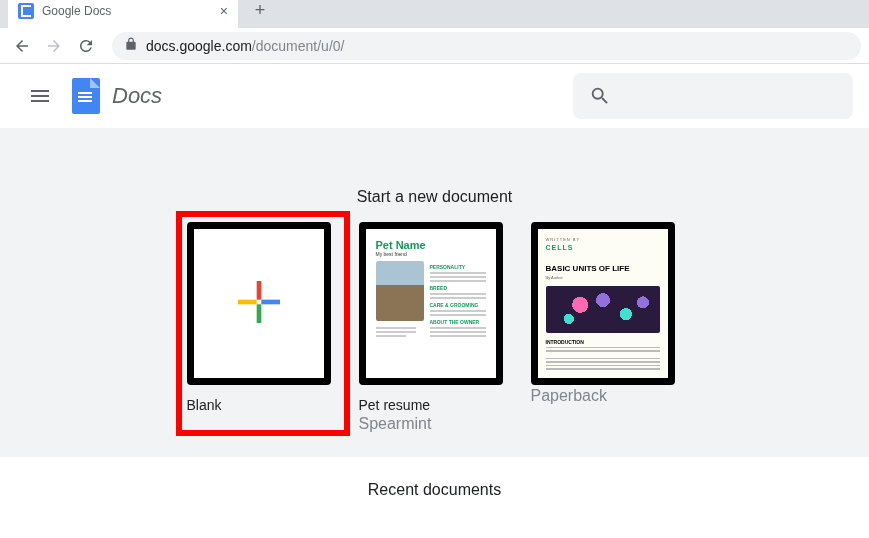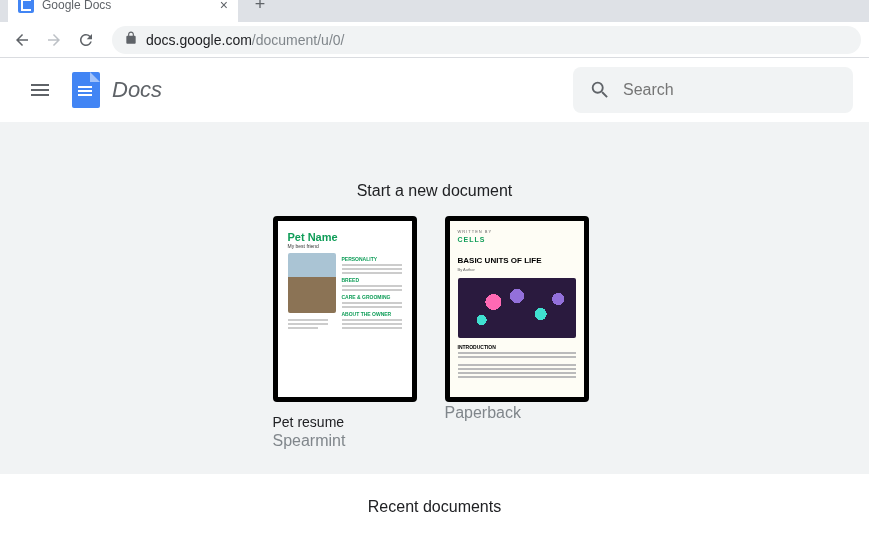--- a/index.html
+++ b/index.html
@@ -1,19 +1,19 @@
 <!DOCTYPE html>
 <html><head>
   <meta charset="utf-8">
   <style>
     * { box-sizing: border-box; margin: 0; padding: 0; }
     body { font-family: Arial, sans-serif; width: 869px; height: 538px; overflow: hidden; background: #fff; }
     
     
-    .browser-tabs { height: 22px; background: #dee1e6; display: flex; align-items: flex-end; padding-left: 8px; }
+    .browser-tabs { height: 28px; background: #dee1e6; display: flex; align-items: flex-end; padding-left: 8px; }
     .tab { background: #fff; height: 34px; width: 230px; border-radius: 8px 8px 0 0; display: flex; align-items: center; padding: 0 10px; gap: 8px; font-size: 12px; color: #5f6368; }
     .tab-favicon { width: 16px; height: 16px; background: #4285f4; border-radius: 2px; display: flex; align-items: center; justify-content: center; }
     .tab-favicon::after { content: ""; width: 8px; height: 8px; border-left: 2px solid #fff; border-top: 2px solid #fff; border-bottom: 2px solid #fff; }
     .tab-close { margin-left: auto; color: #5f6368; font-size: 14px; }
     .new-tab { width: 28px; height: 28px; display: flex; align-items: center; justify-content: center; color: #5f6368; font-size: 18px; margin-left: 8px; margin-bottom: 4px; }
     
     .browser-toolbar { height: 36px; background: #fff; border-bottom: 1px solid #dadce0; display: flex; align-items: center; padding: 0 8px; gap: 4px; }
     .nav-btn { width: 28px; height: 28px; display: flex; align-items: center; justify-content: center; color: #5f6368; border-radius: 50%; }
     .nav-btn.fwd { color: #bdc1c6; }
     .nav-btn svg { width: 18px; height: 18px; }
@@ -31,21 +31,21 @@
     .app-title { font-size: 22px; color: #5f6368; margin-left: 4px; font-style: italic; }
     .search-box { margin-left: auto; width: 280px; height: 46px; background: #f1f3f4; border-radius: 8px; display: flex; align-items: center; padding: 0 16px; gap: 12px; }
     .search-box input { border: none; background: transparent; font-size: 16px; color: #5f6368; outline: none; flex: 1; }
     
     
     .templates { background: #f1f3f4; padding: 16px 0 24px; }
     .section-title { text-align: center; font-size: 16px; color: #202124; margin-bottom: 16px; margin-top: 44px; }
     .template-row { display: flex; justify-content: center; gap: 20px; }
     .template-card { width: 152px; }
     .template-card.highlighted { outline: 6px solid #ff0000; outline-offset: -3px; padding: 8px 8px 12px; width: 168px; margin: -8px -8px 0; }
-    .thumb { width: 144px; height: 186px; background: #fff; border: 5px solid #000000; border-radius: 4px; display: flex; align-items: center; justify-content: center; cursor: pointer; position: relative; overflow: hidden; }
+    .thumb { width: 144px; height: 163px; background: #fff; border: 7px solid #000000; border-radius: 4px; display: flex; align-items: center; justify-content: center; cursor: pointer; position: relative; overflow: hidden; }
     .template-card.highlighted .thumb { width: 144px; }
     .plus-icon svg { width: 42px; height: 42px; }
     .template-name { font-size: 14px; color: #202124; margin-top: 12px; }
     .template-sub { font-size: 16px; color: #80868b; margin-top: 2px; }
     
     
     .pet-thumb { padding: 10px; font-size: 5px; align-items: flex-start; justify-content: flex-start; flex-direction: column; }
     .pet-title { color: #0f9d58; font-weight: bold; font-size: 11px; }
     .pet-sub { font-size: 5px; color: #333; margin-bottom: 4px; }
     .pet-cols { display: flex; gap: 6px; width: 100%; }
@@ -111,28 +111,41 @@
     <svg width="24" height="24" viewBox="0 0 24 24" fill="#5f6368">
         <path d="M3 18h18v-2H3v2zm0-5h18v-2H3v2zm0-7v2h18V6H3z"></path>
       </svg>
   </div>
   <div class="docs-logo"></div>
   <div class="app-title">Docs</div>
   <div class="search-box">
     <svg width="22" height="22" viewBox="0 0 24 24" fill="#5f6368">
         <path d="M15.5 14h-.79l-.28-.27A6.471 6.471 0 0016 9.5 6.5 6.5 0 109.5 16c1.61 0 3.09-.59 4.23-1.57l.27.28v.79l5 4.99L20.49 19l-4.99-5zm-6 0C7.01 14 5 11.99 5 9.5S7.01 5 9.5 5 14 7.01 14 9.5 11.99 14 9.5 14z"></path>
       </svg>
-    <input type="text" placeholder="Search" style="">
   </div>
 </div>
 
 <div class="templates">
   <div class="section-title">Start a new document</div>
   <div class="template-row">
 
+    <div class="template-card highlighted">
+      <div class="thumb">
+        <span class="plus-icon">
+          <svg viewBox="0 0 36 36">
+              <path d="M16 0h4v16h16v4H20v16h-4V20H0v-4h16z" fill="none"></path>
+              <rect x="16" y="0" width="4" height="16" fill="#ea4335"></rect>
+              <rect x="20" y="16" width="16" height="4" fill="#4285f4"></rect>
+              <rect x="16" y="20" width="4" height="16" fill="#34a853"></rect>
+              <rect x="0" y="16" width="16" height="4" fill="#fbbc04"></rect>
+            </svg>
+        </span>
+      </div>
+      <div class="template-name">Blank</div>
+    </div>
 
     <div class="template-card">
       <div class="thumb pet-thumb">
         <div class="pet-title">Pet Name</div>
         <div class="pet-sub">My best friend</div>
         <div class="pet-cols">
           <div>
             <div class="pet-img"></div>
             <div class="pet-line" style="margin-top:6px;width:40px"></div>
             <div class="pet-line" style="width:40px"></div>

